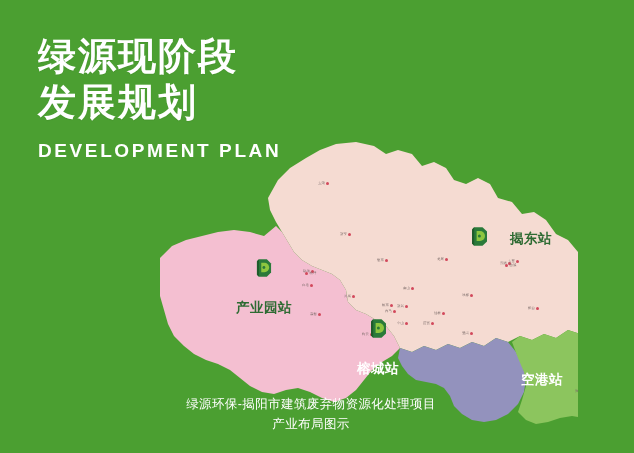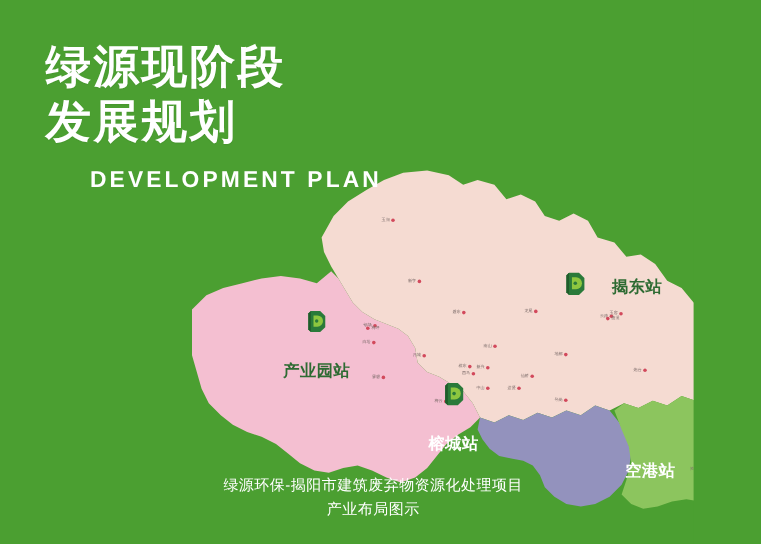--- a/index.html
+++ b/index.html
@@ -32,21 +32,20 @@
     white-space:nowrap;
     text-shadow:0 1px 1px rgba(0,0,0,.06);
   }
   #subtitle {
     margin-top:14px;
     font-size:19px;
     font-weight:bold;
     color:#ffffff;
     letter-spacing:2.6px;
     white-space:nowrap;
-    margin-left:37px;
   }
 
   
   #map-wrap {
     position:absolute;
     left:160px; top:140px;
     width:480px; height:265px;
     z-index:2;
   }
   #map-svg { display:block; width:480px; height:265px; overflow:visible; }
@@ -278,21 +277,21 @@
       <svg width="16" height="20" viewBox="0 0 17 21">
         <path d="M3.2 1.2 H11.5 L16 5.6 V15.4 L11.5 19.8 H3.2 L1 17.6 V3.4 Z" fill="#2a7a3a"></path>
         <path d="M1 3.4 L3.2 1.2 V19.8 L1 17.6 Z" fill="#1f5c2b"></path>
         <path d="M5.6 5.0 h3.4 a5 5 0 0 1 0 10 H5.6 Z" fill="#8dc63f"></path>
         <circle cx="8.4" cy="10.0" r="1.5" fill="#2a7a3a"></circle>
       </svg>
     </span>
     <span class="station-label label-dark">产业园站</span>
   </div>
 
-  <div class="station inline" style="left:521px; top:380px;">
+  <div class="station inline" style="left:521px; top:367px;">
     <span class="station-label label-light">空港站</span>
     <span class="station-logo">
       <svg width="17" height="21" viewBox="0 0 17 21">
         <path d="M3.2 1.2 H11.5 L16 5.6 V15.4 L11.5 19.8 H3.2 L1 17.6 V3.4 Z" fill="#2a7a3a"></path>
         <path d="M1 3.4 L3.2 1.2 V19.8 L1 17.6 Z" fill="#1f5c2b"></path>
         <path d="M5.6 5.0 h3.4 a5 5 0 0 1 0 10 H5.6 Z" fill="#8dc63f"></path>
         <circle cx="8.4" cy="10.0" r="1.5" fill="#2a7a3a"></circle>
       </svg>
     </span>
   </div>

